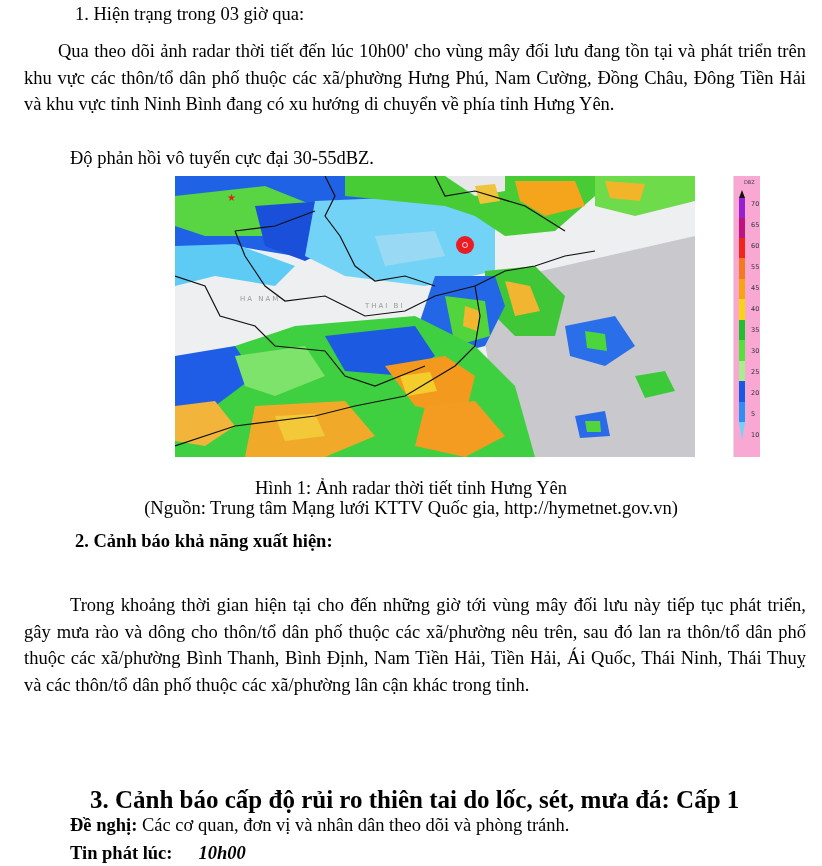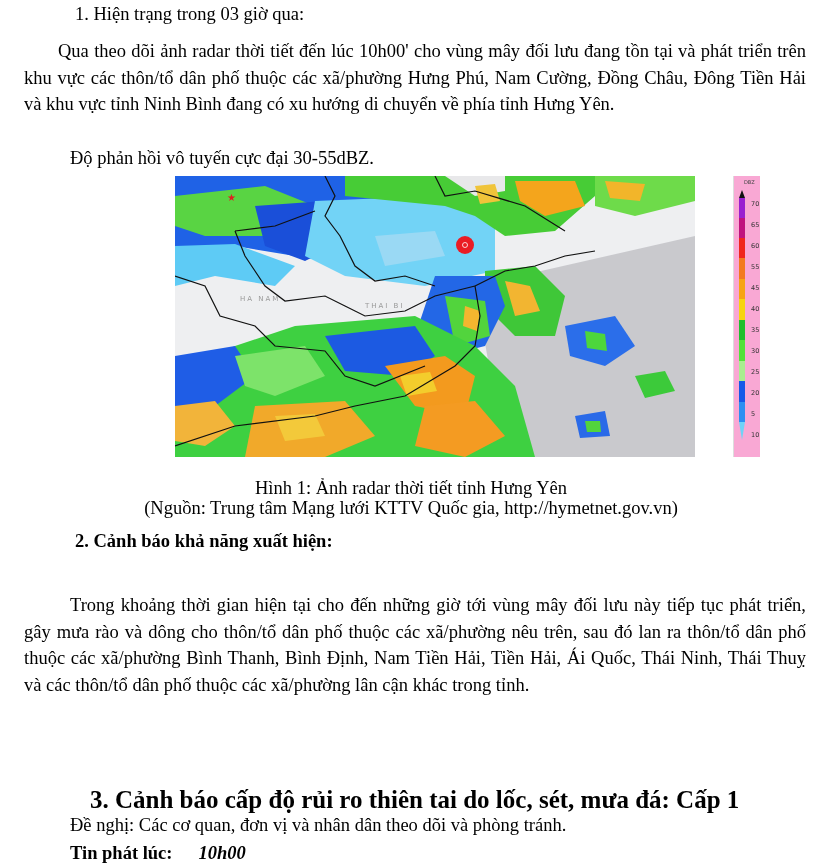--- a/index.html
+++ b/index.html
@@ -15,21 +15,21 @@
   .radar { left: 175px; top: 176px; width: 520px; height: 281px; overflow: hidden; }
   .legend { left: 697px; top: 176px; width: 26px; height: 281px; background: #f9a8d4; border-left: 1px solid #ddd; margin-left: 36px; }
   .caption { left: 0; width: 822px; text-align: center; font-size: 18.5px; }
   .cap1 { top: 478px; }
   .cap2 { top: 498px; }
   .h2 { left: 75px; top: 531px; font-size: 18.5px; font-weight: bold; }
   .p2 { top: 592px; }
   .p2 .indent { width: 46px; }
   .h3 { left: 70px; top: 786px; font-size: 25px; font-weight: bold; margin-left: 20px; }
   .rec { left: 70px; top: 815px; font-size: 18.5px; }
-  .rec b { font-weight: normal; }
+  .rec b { font-weight: bold; }
   .time { left: 70px; top: 843px; font-size: 18.5px; font-weight: bold; }
   .time .tval { margin-left: 26px; font-style: italic; }
   .legend-title { position: absolute; left: 10px; top: 3px; font-size: 5px; font-family: "DejaVu Sans", sans-serif; color: #444; }
   .tick { position: absolute; left: 17px; font-size: 6.5px; font-family: "DejaVu Sans", sans-serif; color: #333; }
 </style>
 </head>
 <body>
 
 <div class="abs h1">1. Hiện trạng trong 03 giờ qua:</div>
 

